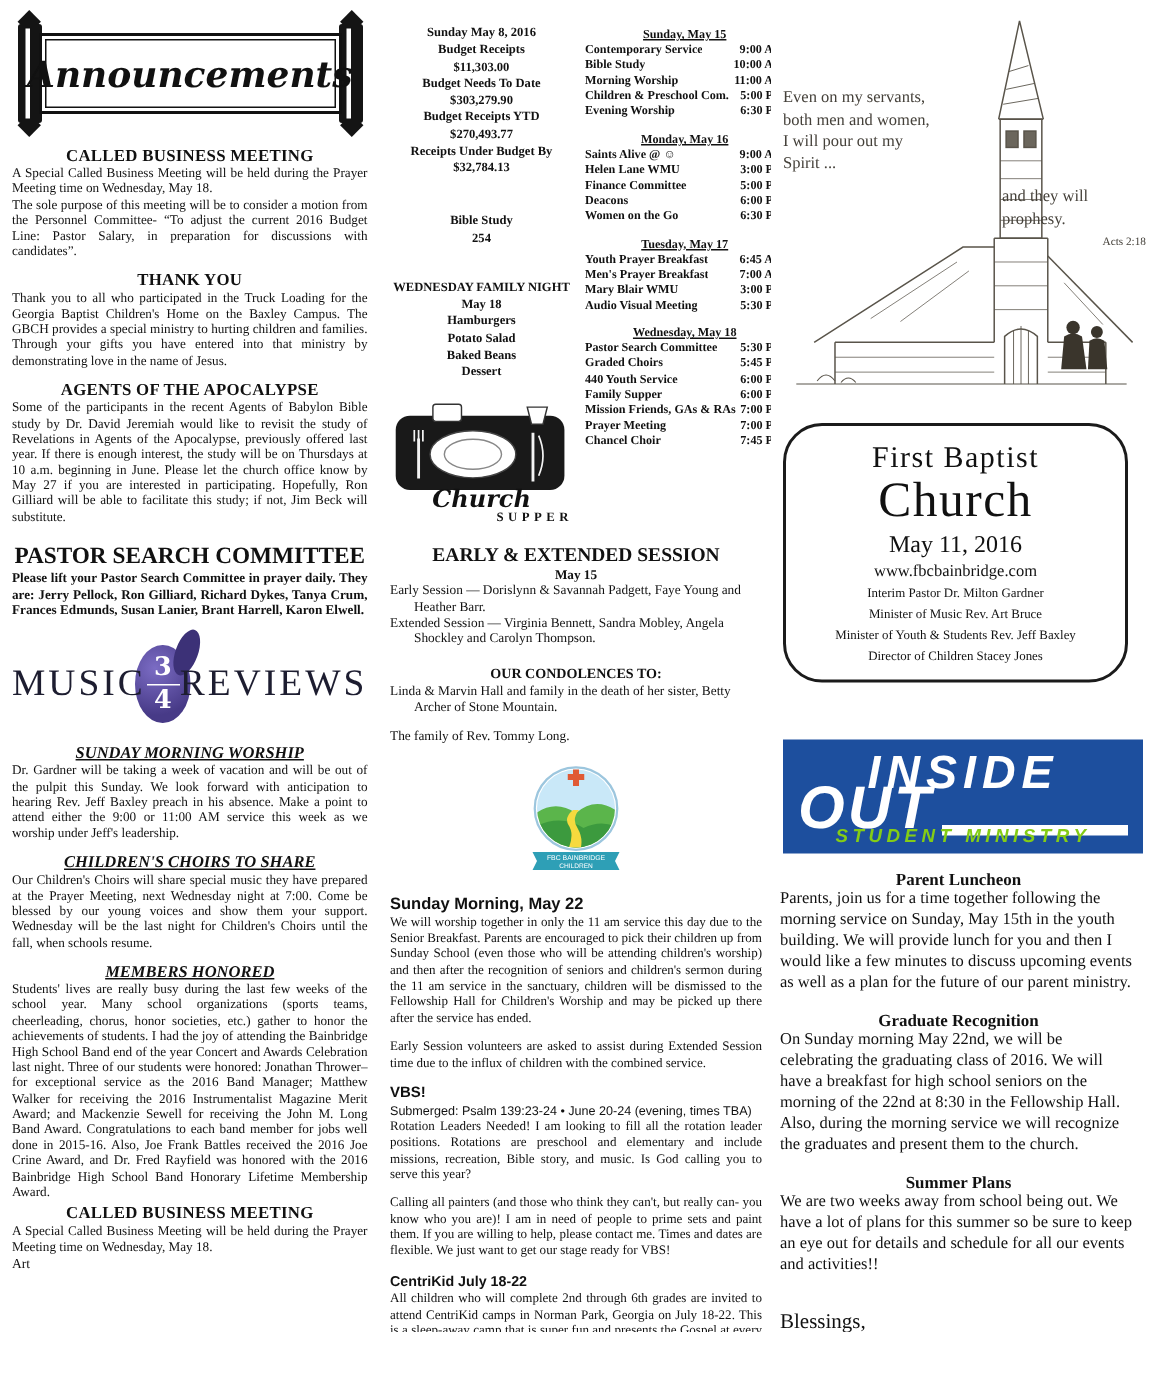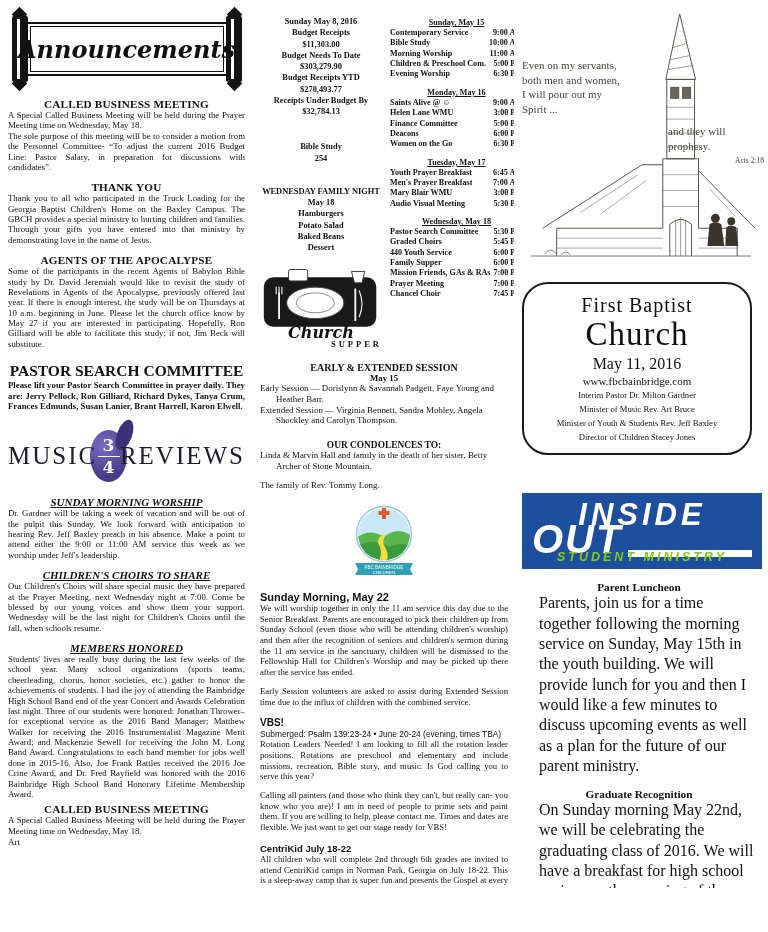--- a/index.html
+++ b/index.html
@@ -45,21 +45,21 @@
   .sched-row { display:flex; justify-content:space-between; line-height:1.28; }
   .sched-label { white-space:nowrap; overflow:hidden; }
   .sched-time { white-space:nowrap; padding-left:3px; }
   .smiley { font-size:8px; }
   .bs-block { margin-top:24px; }
   .wfn-block { margin-top:22px; }
   .supper { margin-top:10px; text-align:center; }
   .supper-caption { margin-top:-16px; text-align:center; position:relative; }
   .supper-word1 { font-family:"DejaVu Serif", serif; font-style:italic; font-size:16px; line-height:1; }
   .supper-word2 { font-size:8.5px; letter-spacing:3px; margin-top:-2px;text-align:right; }
-  .sess-title { font-weight:bold; text-align:center; font-size:10px; margin-top:12px; }
+  .sess-title { font-weight:bold; text-align:center; font-size:13px; margin-top:12px; }
   .sess-date { font-weight:bold; text-align:center; font-size:8.8px; }
   .hang { font-size:8.9px; line-height:1.22; padding-left:16px; text-indent:-16px; }
   .cond-title { font-weight:bold; text-align:center; font-size:9.4px; margin-top:14px; } .mt8 { margin-top:8px; }
   .children-logo { text-align:center; margin-top:12px; }
   .sans-h { font-family:"Liberation Sans", sans-serif; font-weight:bold; font-size:11px; margin-top:6px; }
   .mid-body { font-size:8.7px; line-height:1.23; text-align:justify; }
   .vbs-title { font-family:"Liberation Sans", sans-serif; font-weight:bold; font-size:10px; margin-top:10px; }
   .vbs-sub { font-family:"Liberation Sans", sans-serif; font-size:8.4px; margin-top:1px; }
   .ck-title { font-family:"Liberation Sans", sans-serif; font-weight:bold; font-size:9.5px; margin-top:10px; }
 
@@ -77,21 +77,21 @@
   .io-logo { width:240px; height:76px; margin:38px 0 0 2px; padding-top:6px; overflow:hidden; }
   .io1 { font-family:"Liberation Sans", sans-serif; font-style:italic; font-weight:bold; font-size:31px;
     color:#fff; text-align:center; letter-spacing:4px; line-height:1; }
   .io2-row { display:flex; align-items:flex-end; padding:0 10px; margin-top:-9px; }
   .io2 { font-family:"Liberation Sans", sans-serif; font-style:italic; font-weight:bold; font-size:40px;
     color:#fff; letter-spacing:2px; line-height:0.9; }
   .io-bar { flex:1; height:7px; background:#fff; margin:-12px 0 0 6px; }
   .io3 { font-family:"Liberation Sans", sans-serif; font-style:italic; font-weight:bold; font-size:12.5px;
     color:#84cc16; text-align:center; letter-spacing:3px; margin-top:-7px; }
   .r-h { font-weight:bold; text-align:center; font-size:11.3px; margin-top:12px; }
-  .r-body { font-size:16px; line-height:1.27;margin-left:19px; }
+  .r-body { font-size:11px; line-height:1.27; }
   .r-note { font-size:10px; line-height:1.35; font-style:italic; text-decoration:underline; margin-top:11px; }
   .closing { font-size:14px; margin-top:22px; line-height:1.3; }
 </style>
 </head>
 <body>
 
 <div class="page">
 
   <div class="col col-left">
     <div class="scroll">

